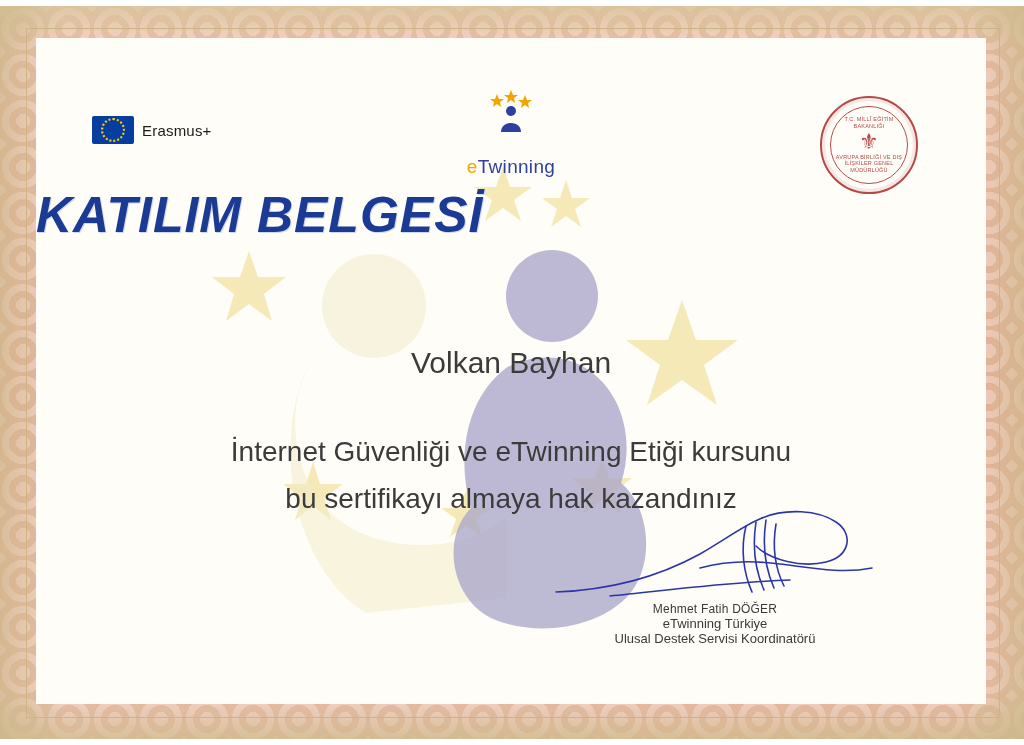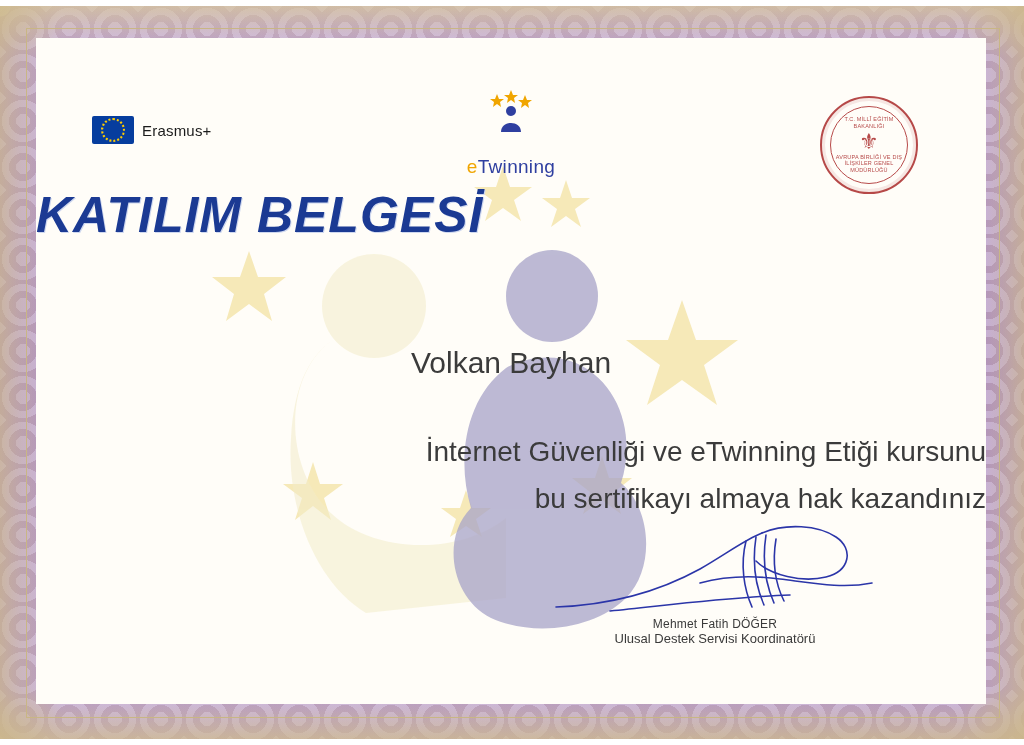--- a/index.html
+++ b/index.html
@@ -22,21 +22,21 @@
     background: #ffffff;
   }
 
   
   .certificate {
     position: absolute;
     left: 0px;
     top: 6px;
     width: 1024px;
     height: 733px;
-    background: #8b5cf6;
+    background: #fca5a5;
     overflow: hidden;
   }
 
   
   .border-band {
     position: absolute;
     left: 0;
     top: 0;
     right: 0;
     bottom: 0;
@@ -204,21 +204,21 @@
     text-align: center;
     font-size: 30px;
     color: #3b3b3b;
   }
 
   .body-lines {
     position: absolute;
     left: 0;
     right: 0;
     top: 390px;
-    text-align: right;
+    text-align: center;
     color: #3b3b3b;
   }
   .body-lines .line {
     font-size: 28px;
     line-height: 47px;
     white-space: nowrap;
   }
 
   
   .signature {
@@ -324,18 +324,19 @@
               <path d="M196 20 C190 44 194 68 202 86"></path>
               <path d="M206 16 C202 42 206 66 214 84"></path>
               <path d="M216 14 C212 40 216 64 224 82"></path>
               <path d="M226 18 C222 42 226 64 234 80"></path>
               <path d="M150 62 C172 56 200 54 230 58 C262 62 292 68 322 62"></path>
               <path d="M60 90 C120 84 180 76 240 74"></path>
             </g>
           </svg>
         </div>
         <div class="sig-name">Mehmet Fatih DÖĞER</div>
+        <div class="sig-org">eTwinning Türkiye</div>
         <div class="sig-role">Ulusal Destek Servisi Koordinatörü</div>
       </div>
 
     </div>
   </div>
 </div>
 
 </body></html>

